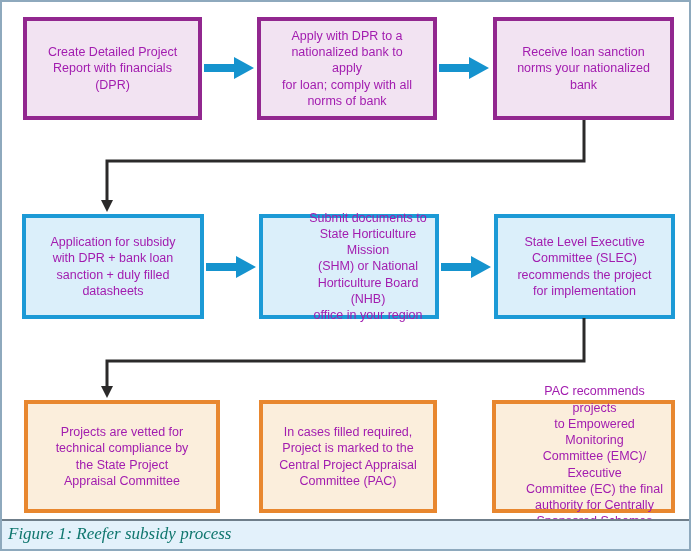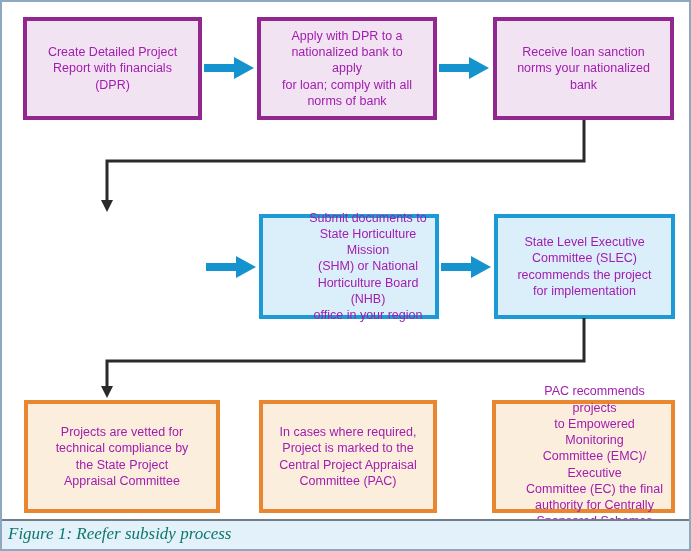--- a/index.html
+++ b/index.html
@@ -91,20 +91,24 @@
 
   <div id="box-3" class="box stage1 r1">Receive loan sanction
 norms your nationalized
 bank</div>
 
   <svg id="elbow-1" class="elbow" width="495" height="95" viewBox="0 0 495 95">
     <path d="M487,0 L487,41 L10,41 L10,82"></path>
     <polygon points="4,80 16,80 10,92"></polygon>
   </svg>
 
+  <div id="box-4" class="box stage2 r2">Application for subsidy
+with DPR + bank loan
+sanction + duly filled
+datasheets</div>
 
   <svg id="arrow-3" class="flow-arrow" viewBox="0 0 50 22">
     <polygon points="0,7 30,7 30,0 50,11 30,22 30,15 0,15"></polygon>
   </svg>
 
   <div id="box-5" class="box stage2 r2">Submit documents to
 State Horticulture Mission
 (SHM) or National
 Horticulture Board (NHB)
 office in your region</div>
@@ -121,21 +125,21 @@
   <svg id="elbow-2" class="elbow" width="495" height="82" viewBox="0 0 495 82">
     <path d="M487,0 L487,43 L10,43 L10,70"></path>
     <polygon points="4,68 16,68 10,80"></polygon>
   </svg>
 
   <div id="box-7" class="box stage3 r3">Projects are vetted for
 technical compliance by
 the State Project
 Appraisal Committee</div>
 
-  <div id="box-8" class="box stage3 r3">In cases where required,
+  <div id="box-8" class="box stage3 r3">In cases filled required,
 Project is marked to the
 Central Project Appraisal
 Committee (PAC)</div>
 
   <div id="box-9" class="box stage3 r3">PAC recommends projects
 to Empowered Monitoring
 Committee (EMC)/ Executive
 Committee (EC) the final
 authority for Centrally
 Sponsored Schemes</div>

